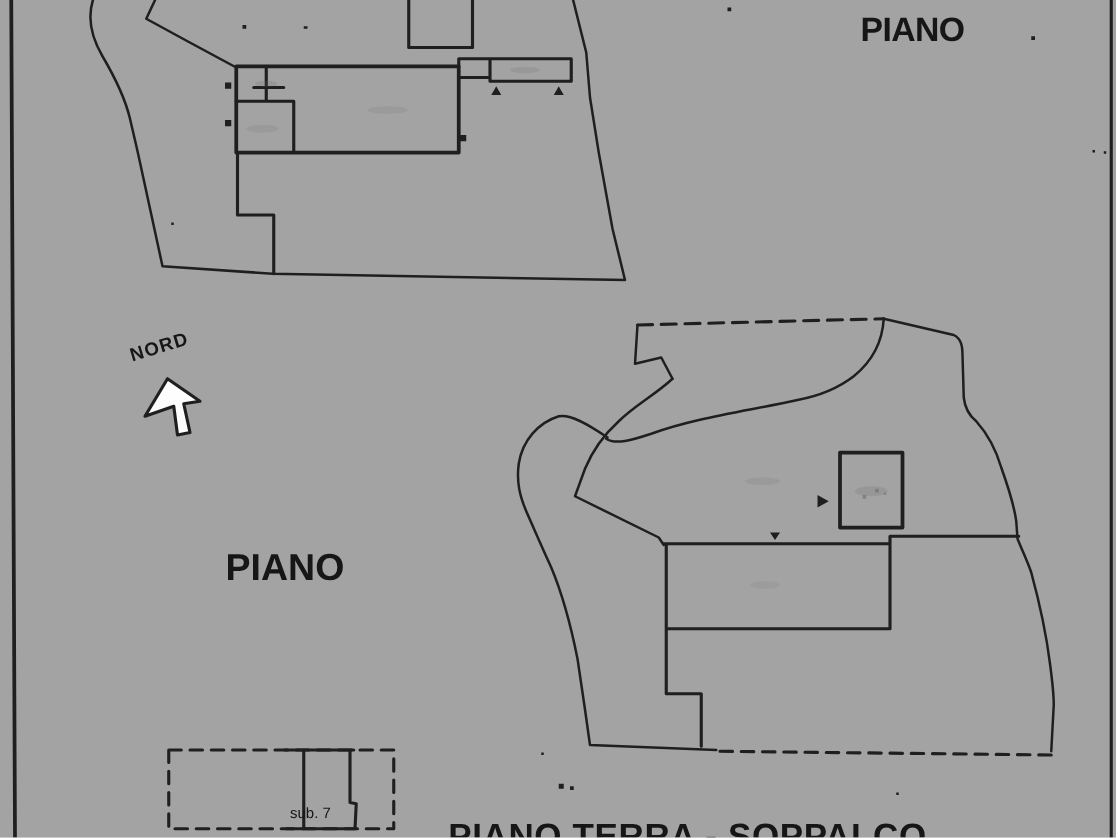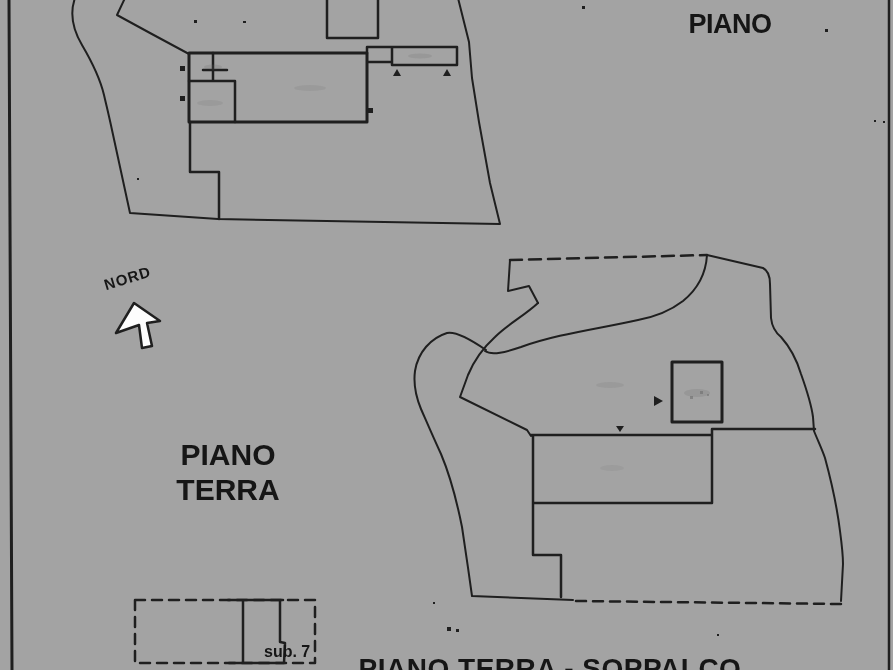--- a/index.html
+++ b/index.html
@@ -22,22 +22,22 @@
     left:158px;top:437px;width:140px;
     text-align:center;font-size:30px;font-weight:700;
     line-height:35px;white-space:normal;
   }
   .nord-label{
     left:107px;top:276px;
     font-size:15px;font-weight:700;letter-spacing:1px;
     transform:rotate(-17deg);transform-origin:left bottom;
   }
   .sub7-label{
-    left:264px;top:643px;
-    font-size:16px;font-weight:700;
+    left:232px;top:643px;
+    font-size:12px;font-weight:400;
   }
   .title-mezzanine{
     left:330px;top:655px;width:440px;
     text-align:center;font-size:28px;font-weight:700;
     line-height:1;letter-spacing:0.5px;
   }
 </style>
 </head>
 <body>
 
@@ -121,20 +121,19 @@
   </svg>
 
   <div class="label title-basement">
     <div>PIANO</div>
   </div>
 
   <div class="label nord-label">NORD</div>
 
   <div class="label title-ground">
     <div>PIANO</div>
-    <div>TERRA</div>
   </div>
 
   <div class="label sub7-label">sub. 7</div>
 
   <div class="label title-mezzanine">PIANO TERRA - SOPPALCO</div>
 
 </div>
 
 </body></html>

